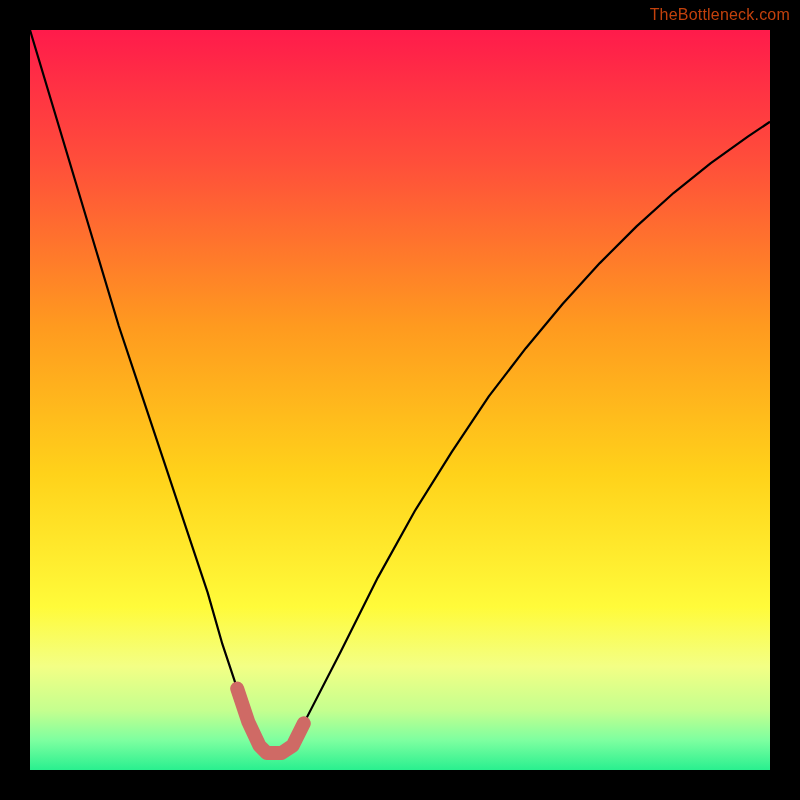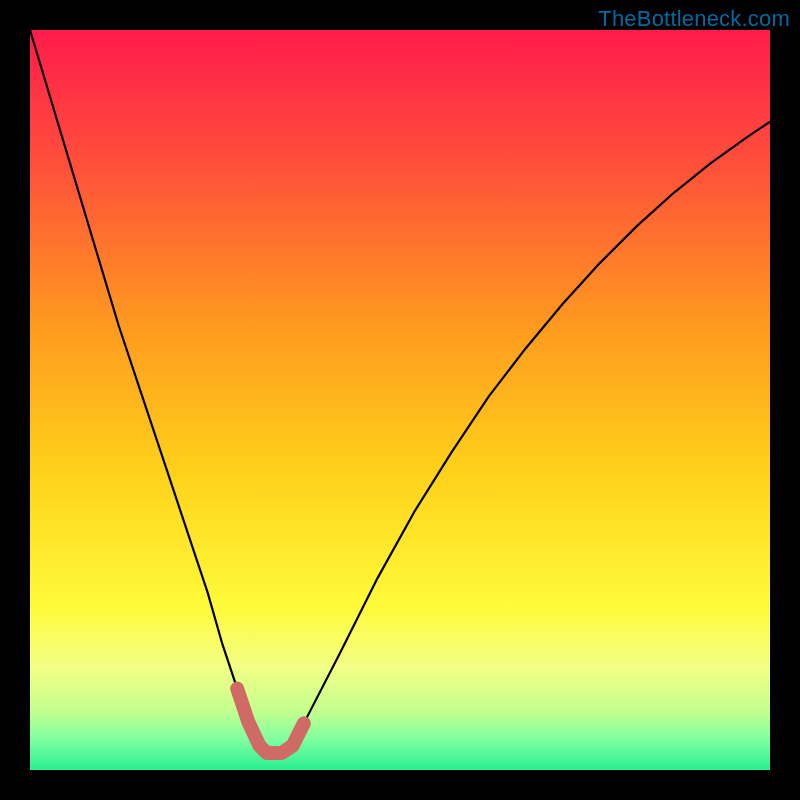--- a/index.html
+++ b/index.html
@@ -16,22 +16,22 @@
     left: 0;
     top: 0;
     width: 800px;
     height: 800px;
     background: #000;
   }
   .watermark {
     position: absolute;
     top: 6px;
     right: 10px;
-    font-size: 22px;
-    color: #0369a1;
+    font-size: 16px;
+    color: #c2410c;
     font-weight: 400;
     letter-spacing: 0.2px;
     z-index: 20;
     margin-left: 40px;
   }
   svg.plot {
     position: absolute;
     left: 0;
     top: 0;
   }

